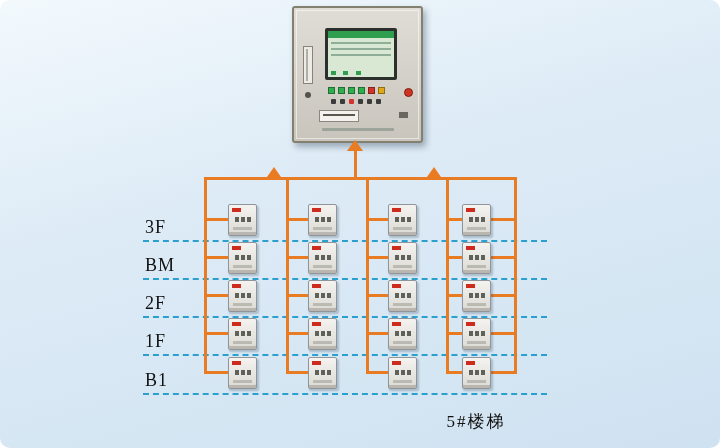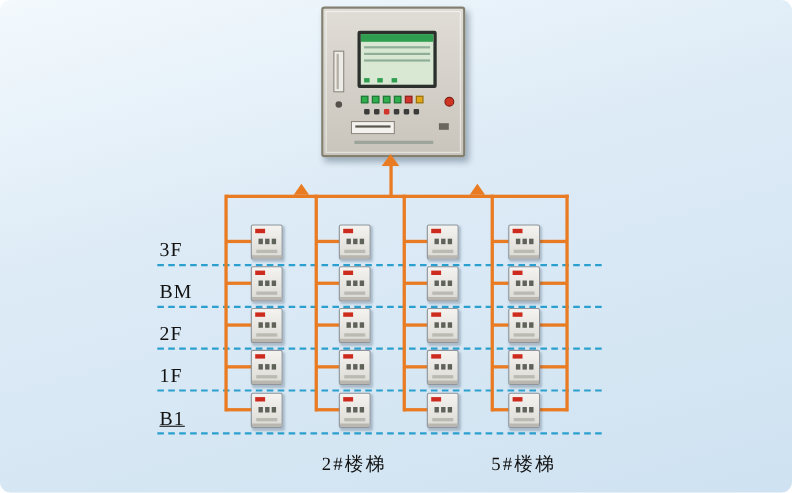--- a/index.html
+++ b/index.html
@@ -244,17 +244,16 @@
         <div class="dev-logo"></div>
         <div class="dev-terminals"><span class="dev-terminal"></span><span class="dev-terminal"></span><span class="dev-terminal"></span></div>
         <div class="dev-slot"></div>
       </div>
     </div>
   <div class="layer" id="label-layer">
       <div class="floor-label" style="left: 145px; top: 217px;">3F</div>
       <div class="floor-label" style="left: 145px; top: 255px;">BM</div>
       <div class="floor-label" style="left: 145px; top: 293px;">2F</div>
       <div class="floor-label" style="left: 145px; top: 331px;">1F</div>
-      <div class="floor-label" style="left: 145px; top: 370px; text-decoration: underline;">B1</div>
-      <div class="stair-label" style="left: 276px; top: 410px;">2#楼梯</div>
+      <div class="floor-label" style="left: 145px; top: 370px;">B1</div>
       <div class="stair-label" style="left: 430px; top: 410px;">5#楼梯</div>
     </div>
 </div>
 
 </body></html>

